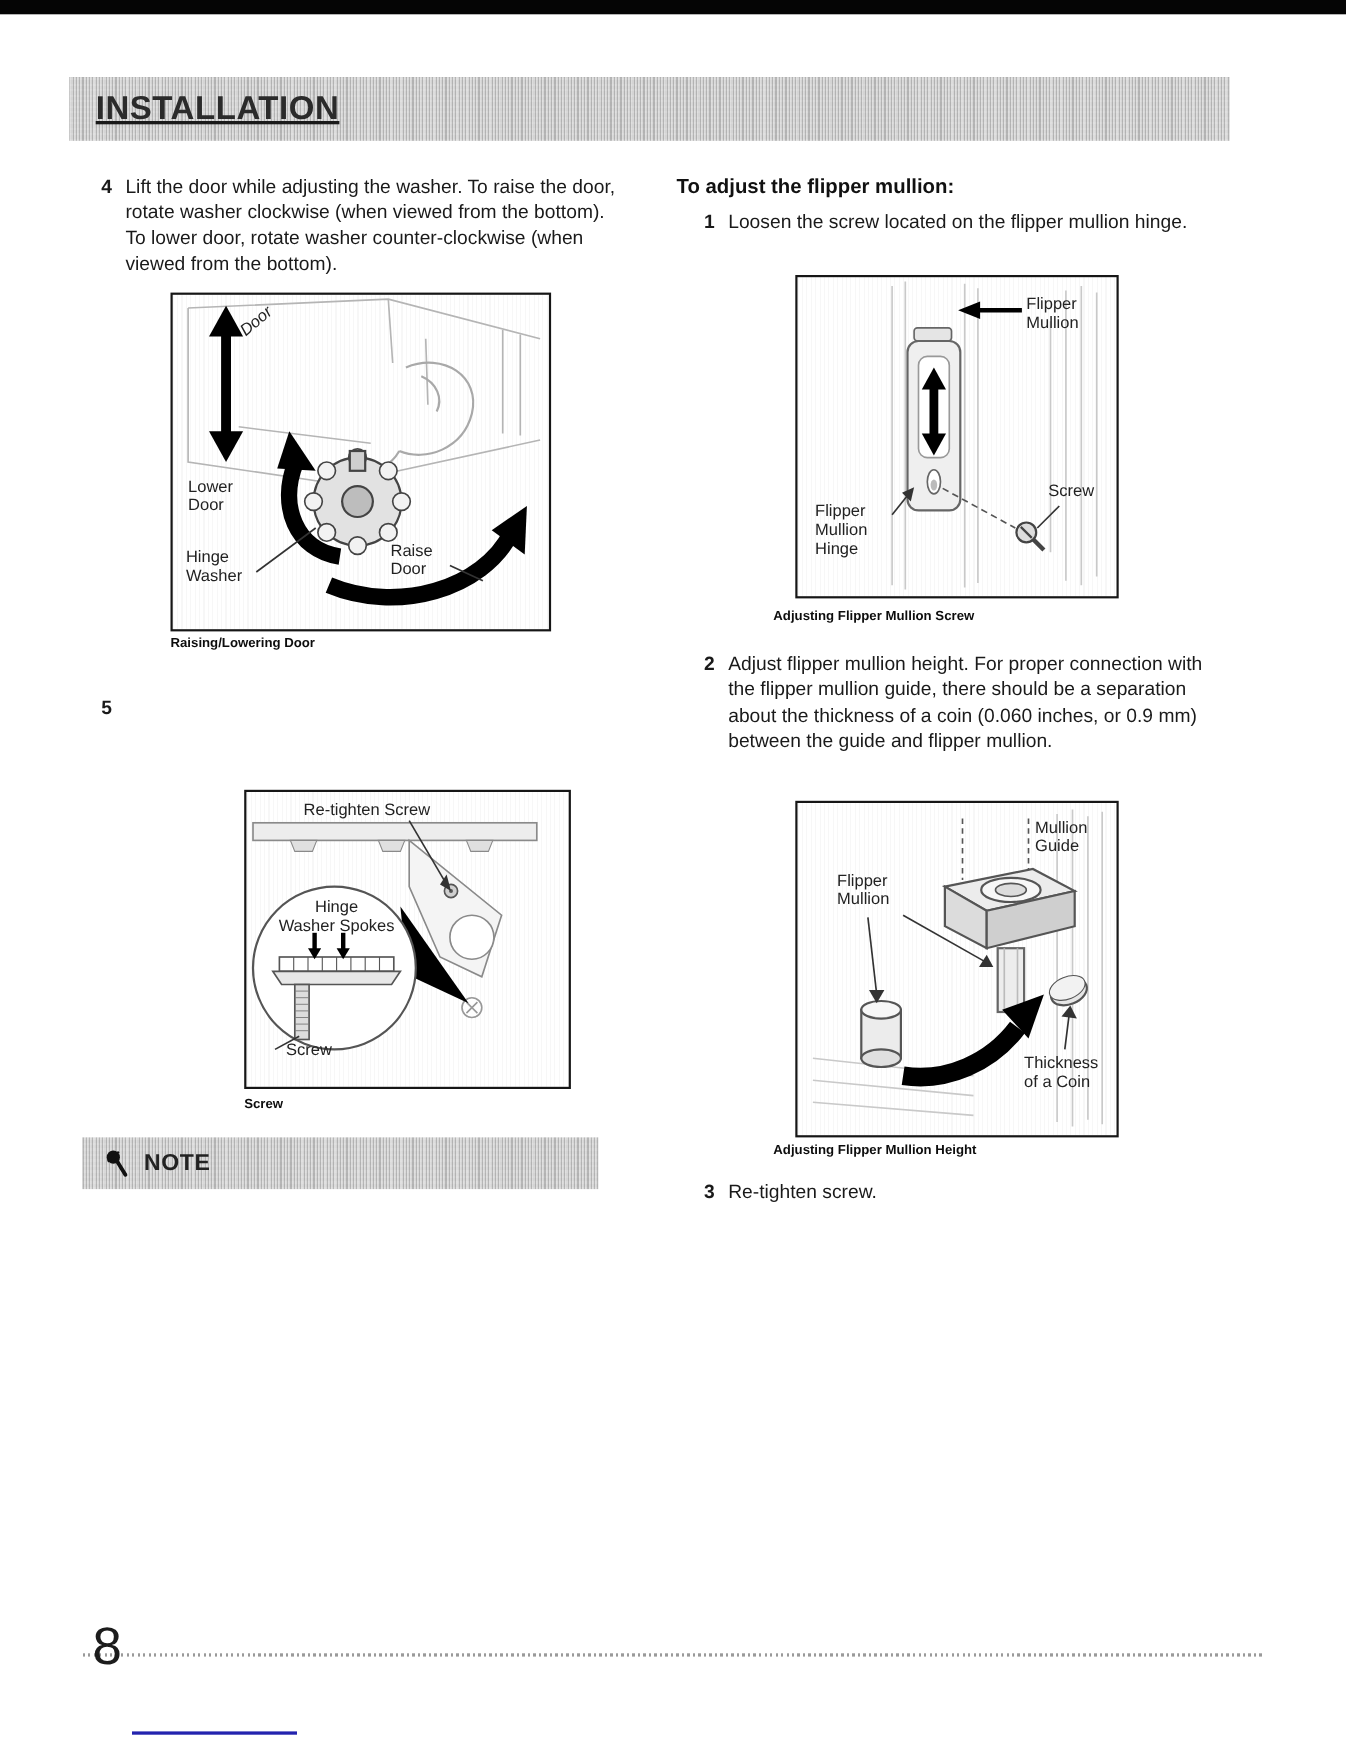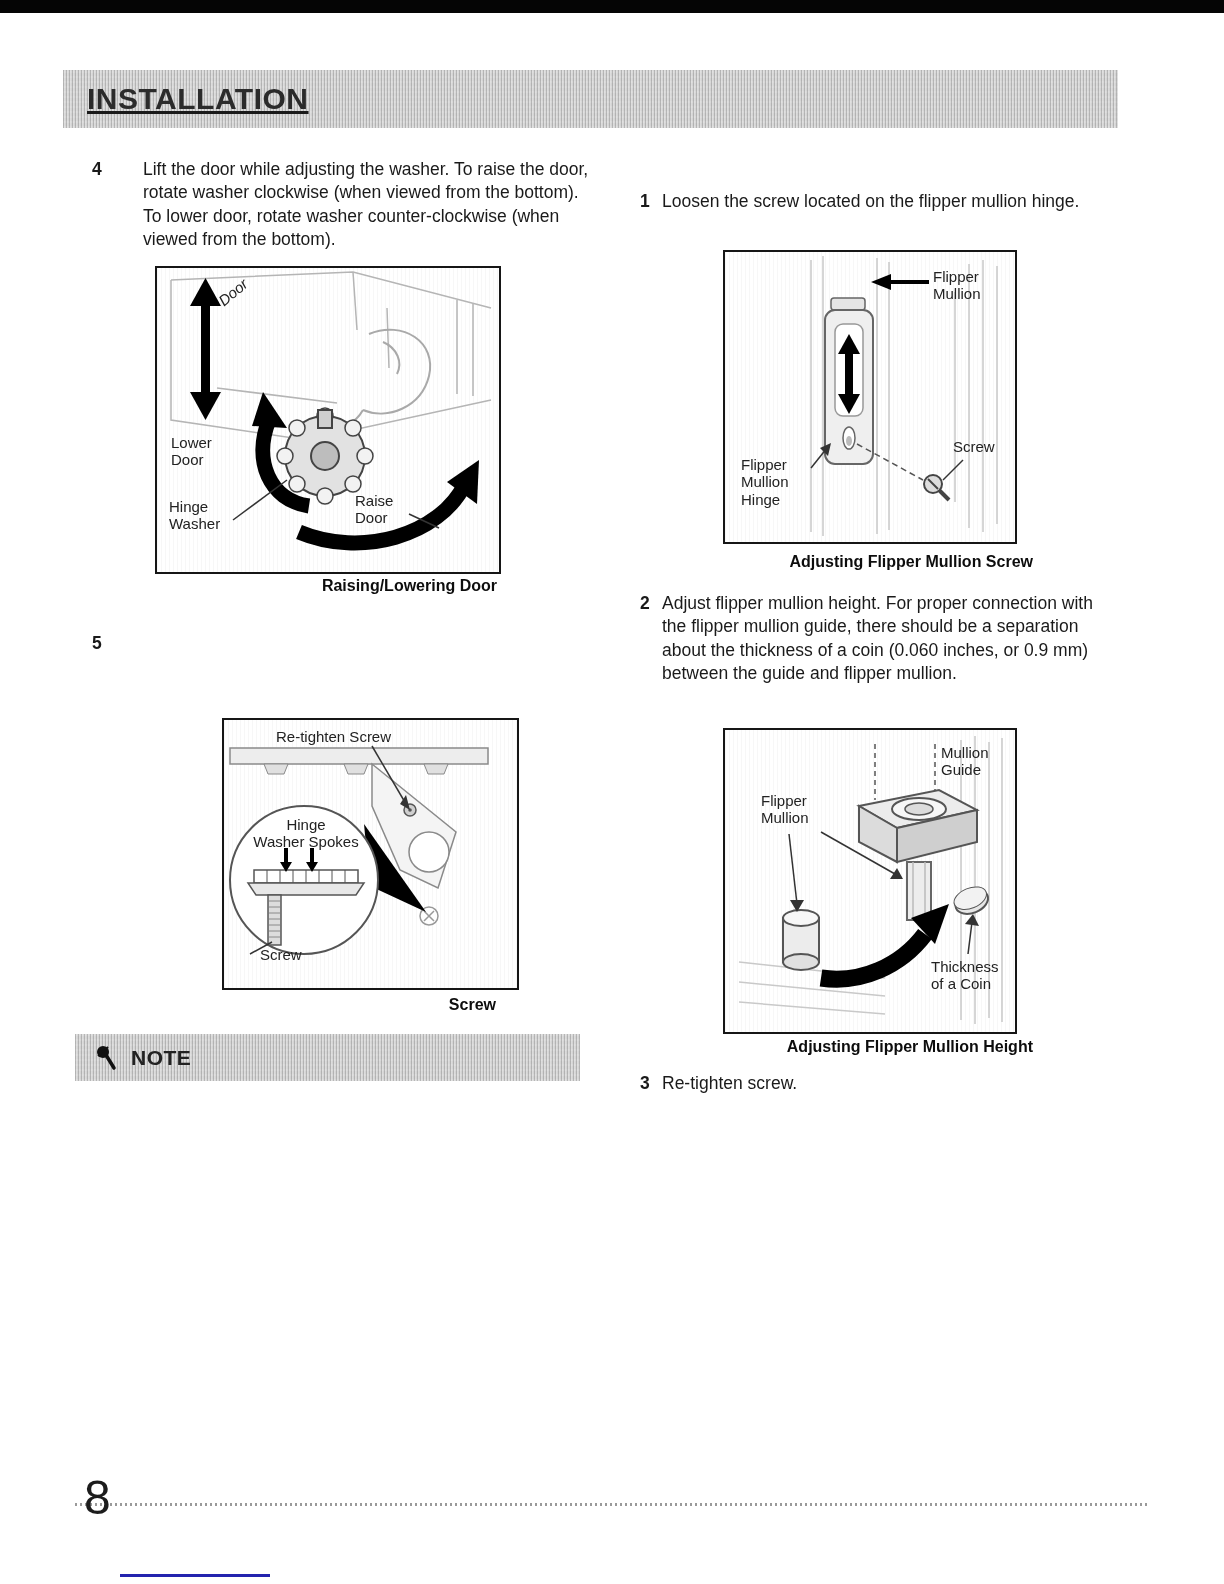--- a/index.html
+++ b/index.html
@@ -13,22 +13,22 @@
   .header-band{position:absolute;left:63px;top:70px;width:1055px;height:58px;display:flex;align-items:center;text-decoration:underline;}
   .header-band h1{margin:0 0 0 24px;font-size:30px;font-weight:bold;color:#2b2b2b;letter-spacing:0.5px;}
   .step{position:absolute;display:flex;font-size:17.5px;line-height:1.33;}
   .step-num{font-weight:bold;width:22px;flex:none;}
   .step-text{flex:1;}
   .col-heading{position:absolute;font-size:18.5px;font-weight:bold;color:#111;}
   .fig{position:absolute;border:2px solid #161616;background:#fff;
        background-image:repeating-linear-gradient(90deg, rgba(0,0,0,0.03) 0 1px, transparent 1px 4px);}
   .fig svg{position:absolute;left:0;top:0;}
   .fig-label{position:absolute;font-size:15px;line-height:1.15;color:#222;white-space:pre-line;}
-  .fig-caption{position:absolute;font-weight:bold;font-size:16px;text-align:right;color:#0d0d0d;}
-  .note-band{position:absolute;left:75px;top:1034px;width:505px;height:47px;display:flex;align-items:center;gap:14px;padding-left:20px;box-sizing:border-box;}
+  .fig-caption{position:absolute;font-weight:bold;font-size:12px;text-align:left;color:#0d0d0d;}
+  .note-band{position:absolute;left:75px;top:1034px;width:469px;height:47px;display:flex;align-items:center;gap:14px;padding-left:20px;box-sizing:border-box;}
   .note-title{font-size:21px;font-weight:bold;color:#222;letter-spacing:0.5px;}
   .note-text{position:absolute;left:75px;top:1084px;width:505px;box-sizing:border-box;
              padding:8px 10px;font-size:17.5px;line-height:1.33;border:2px dotted #c9c9c9;border-top:none;
              background-image:repeating-linear-gradient(90deg, rgba(0,0,0,0.02) 0 1px, transparent 1px 4px);}
   .dotline{position:absolute;height:3px;background:repeating-linear-gradient(90deg,#9a9a9a 0 2px, transparent 2px 5px);}
   .pagenum{position:absolute;left:84px;top:1470px;font-size:48px;color:#1c1c1c;}
   .footer-rule{position:absolute;left:120px;top:1574px;width:150px;height:3px;background:#2323ae;}
   .italic-rot{font-style:italic;transform:rotate(-40deg);transform-origin:left top;}
 </style>
 </head>
@@ -37,21 +37,21 @@
 <div class="page">
 
   <div class="topbar"></div>
 
   <div class="header-band band">
     <h1>INSTALLATION</h1>
   </div>
 
   <div class="step" style="left:92px;top:158px;width:500px;">
     <span class="step-num">4</span>
-    <span class="step-text" style="max-width:448px;margin-left:29px;">Lift the door while adjusting the washer.  To raise the door, rotate washer clockwise (when viewed from the bottom).  To lower door, rotate washer counter-clockwise (when viewed from the bottom).</span>
+    <span class="step-text" style="max-width:448px;">Lift the door while adjusting the washer.  To raise the door, rotate washer clockwise (when viewed from the bottom).  To lower door, rotate washer counter-clockwise (when viewed from the bottom).</span>
   </div>
 
   <div class="fig" style="left:155px;top:266px;width:342px;height:304px;">
     <svg width="338" height="300" viewBox="0 0 338 300">
       <g stroke="#b5b5b5" fill="none" stroke-width="1.5">
         <path d="M14,12 L196,4 L334,40"></path>
         <path d="M14,12 L14,152 L150,172 L334,132"></path>
         <path d="M196,4 L200,62"></path>
         <path d="M300,32 L300,126"></path>
         <path d="M316,36 L316,128"></path>
@@ -168,20 +168,21 @@
 
   <div class="note-band band">
     <svg width="22" height="28" viewBox="0 0 22 28">
       <circle cx="8" cy="8" r="6" fill="#111"></circle>
       <path d="M11,11 L19,24" stroke="#111" stroke-width="3.5" stroke-linecap="round"></path>
       <path d="M3,12 L13,3" stroke="#111" stroke-width="2"></path>
     </svg>
     <span class="note-title">NOTE</span>
   </div>
 
+  <div class="col-heading" style="left:615px;top:158px;width:505px;">To adjust the flipper mullion:</div>
 
   <div class="step" style="left:640px;top:190px;width:485px;">
     <span class="step-num">1</span>
     <span class="step-text" style="max-width:445px;">Loosen the screw located on the flipper mullion hinge.</span>
   </div>
 
   <div class="fig" style="left:723px;top:250px;width:290px;height:290px;">
     <svg width="286" height="286" viewBox="0 0 286 286">
       <g stroke="#c9c9c9" stroke-width="1.5" fill="none">
         <path d="M244,12 L244,276"></path>

